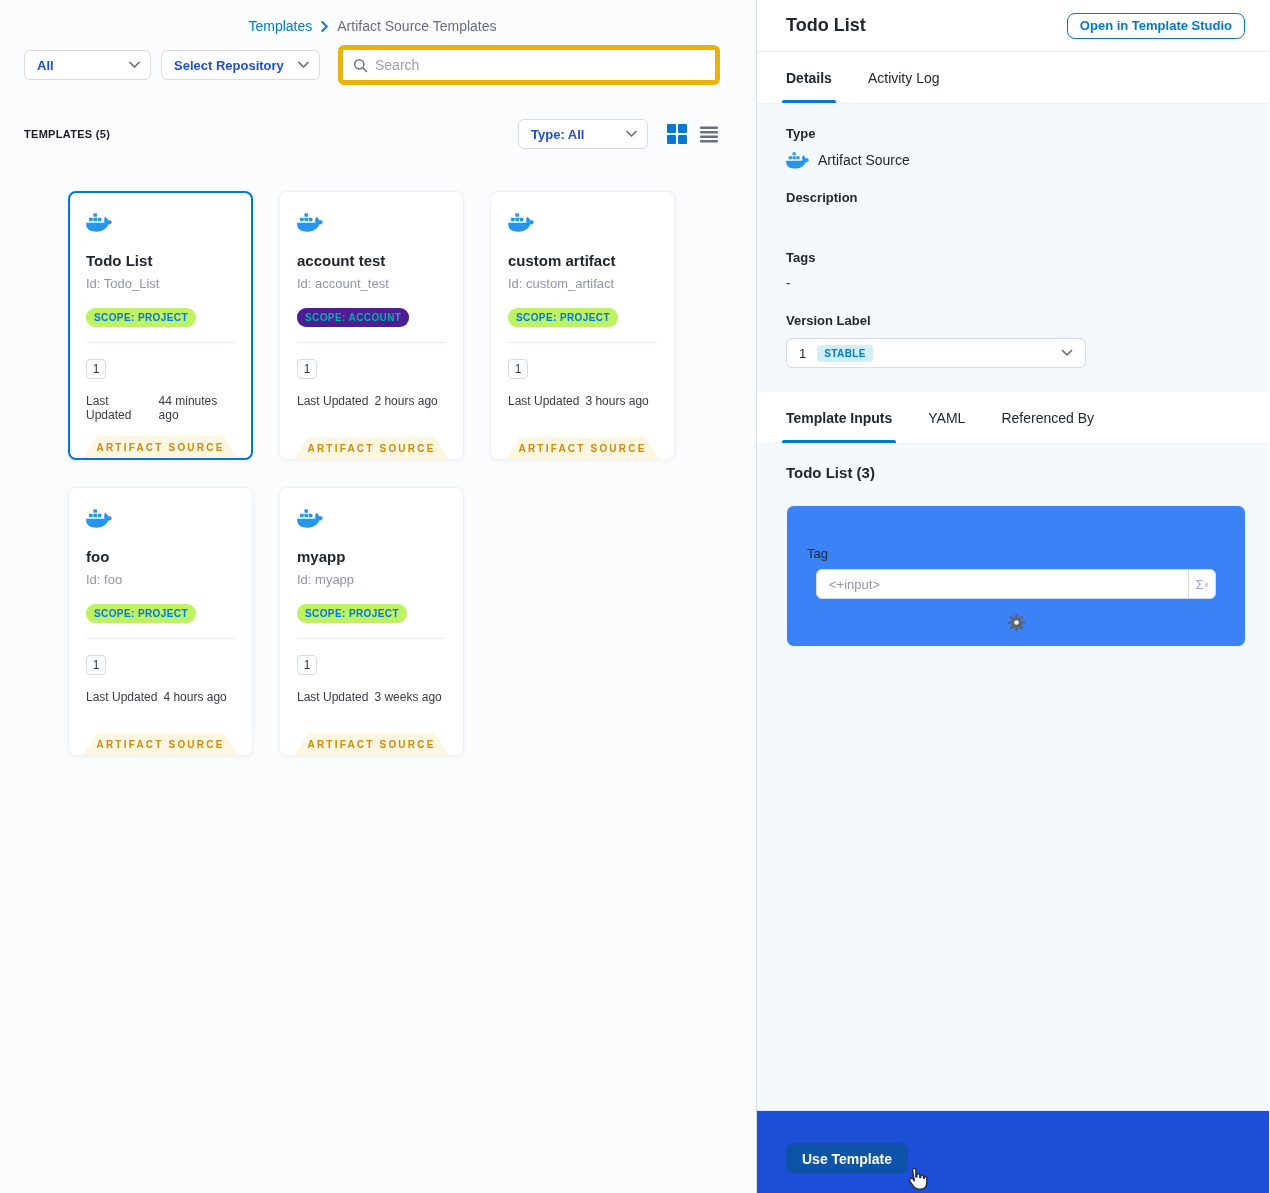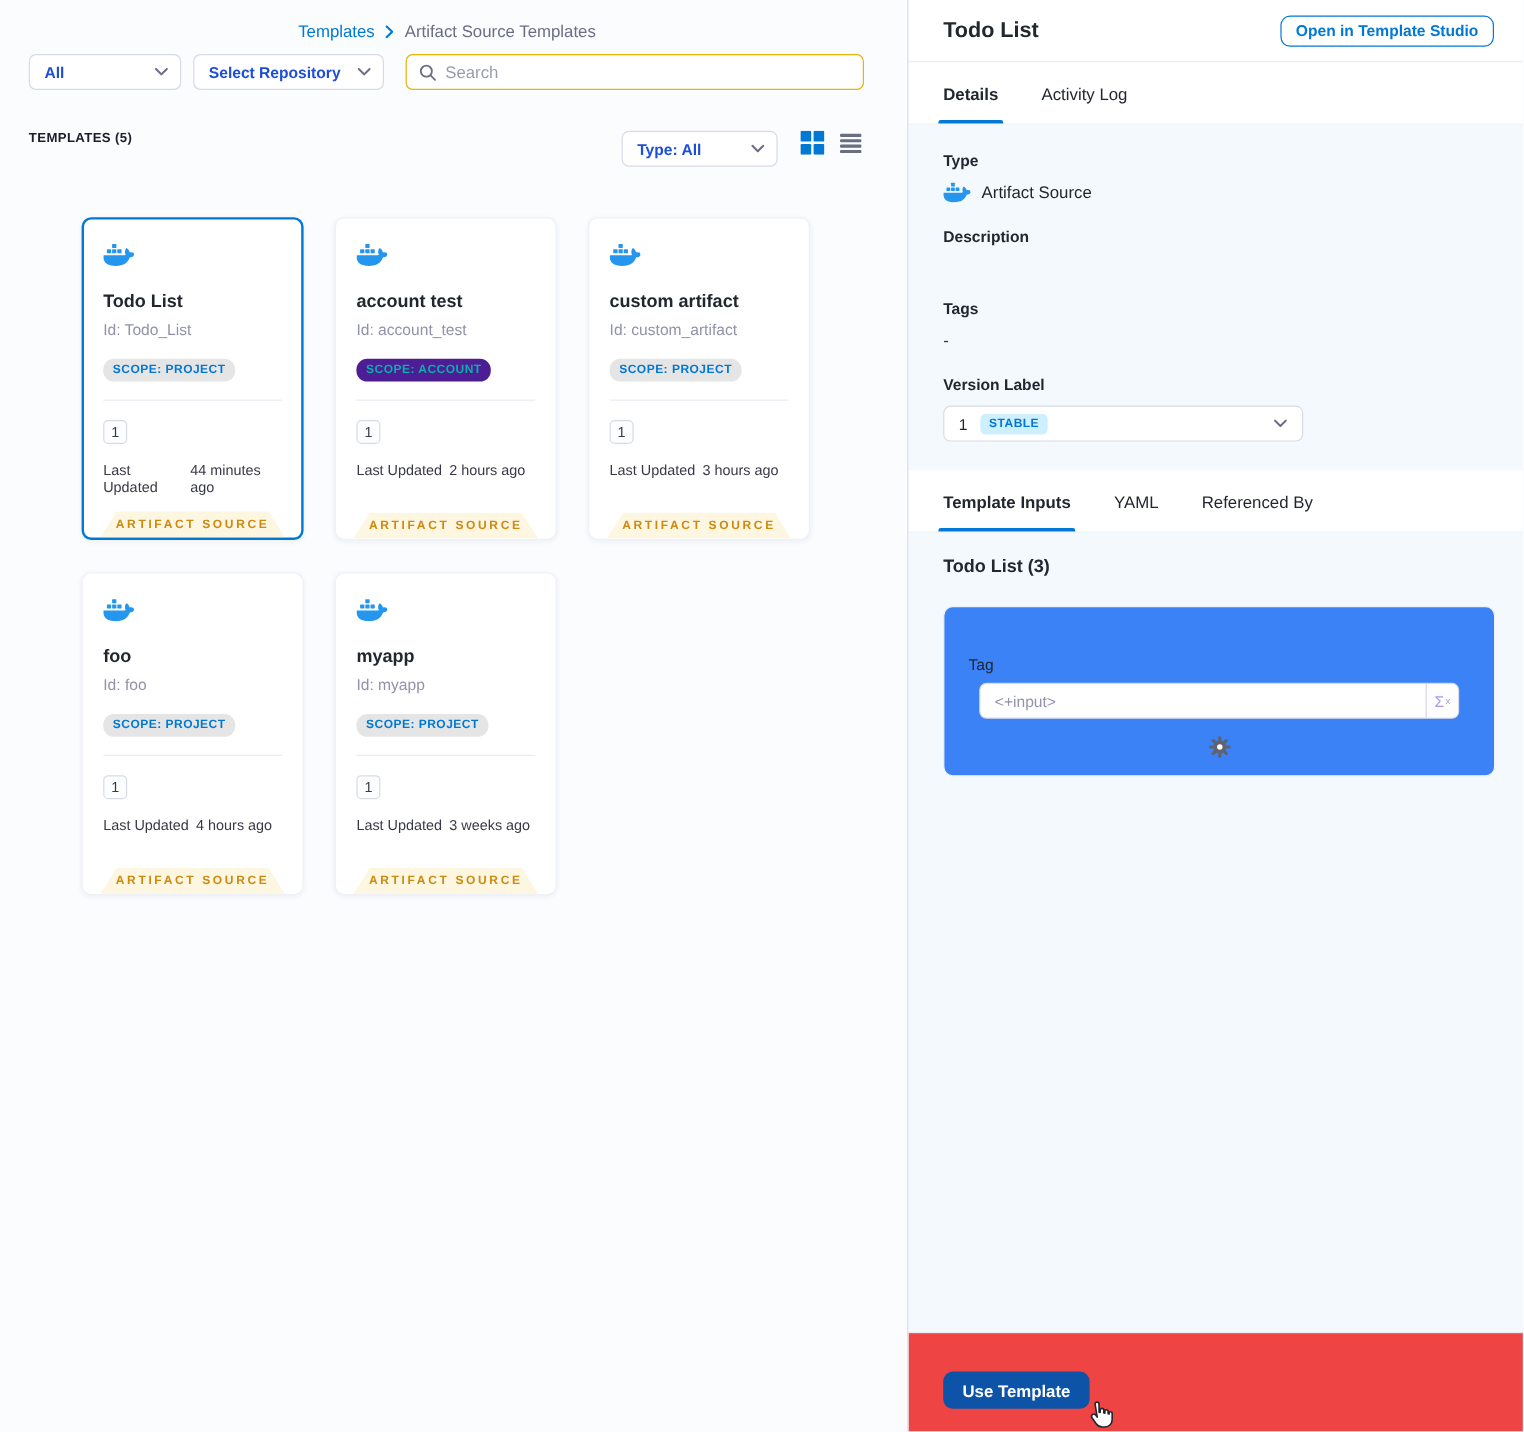--- a/index.html
+++ b/index.html
@@ -12,40 +12,40 @@
   .left-inner { padding:18px 35px 0 24px; }
   .breadcrumb { display:flex; align-items:center; gap:9px; font-size:14px;justify-content:center; }
   .crumb-link { color:#0278d5; cursor:pointer; }
   .crumb-current { color:#6b6d85; }
   .filter-row { display:flex; align-items:center; margin-top:11px; }
   .select-box { height:30px; background:#fff; border:1px solid #d9dae5; border-radius:6px;
     display:flex; align-items:center; padding:0 10px 0 12px; font-size:13px; font-weight:600; color:#1d4ed8; cursor:pointer; }
   .select-box .chev { margin-left:auto; }
   .sel-scope { width:127px; margin-right:10px; }
   .sel-repo { width:159px; margin-right:18px; }
-  .search-box { width:382px; height:30px; background:#fff; border:1px solid #eab308; border-radius:6px;
+  .search-box { width:382px; height:40px; background:#fff; border:5px solid #eab308; border-radius:6px;
     display:flex; align-items:center; padding:0 10px; }
   .search-box input { border:none; outline:none; flex:1; font-size:14px; color:#22272f; margin-left:7px;
     font-family:inherit; background:transparent; }
   .search-box input::placeholder { color:#9a9cb0; }
-  .list-header { display:flex; align-items:flex-start; margin-top:34px; padding-right:3px; }
+  .list-header { display:flex; align-items:center; margin-top:34px; padding-right:3px; }
   .count-label { font-size:11px; font-weight:700; letter-spacing:.3px; color:#1c1e2d; }
   .sel-type { width:130px; margin-left:auto; font-weight:600; }
   .view-toggle { display:flex; align-items:center; gap:13px; margin-left:19px; }
   .view-btn { cursor:pointer; display:flex; }
 
   .grid { margin:42px 0 0 44px; display:grid; grid-template-columns:repeat(3,185px); column-gap:26px; row-gap:27px; }
   .card { width:185px; height:269px; background:#fff; border:1px solid #eef1f7; border-radius:8px;
     box-shadow:0 1px 4px rgba(40,41,61,.06); position:relative; overflow:hidden; cursor:pointer; padding:20px 17px 0 17px; }
   .card.selected { border:2px solid #0278d5; padding:19px 16px 0 16px; }
   .card-title { font-size:15px; font-weight:600; margin-top:16px; color:#22272f; }
   .card-id { font-size:13px; color:#9293ab; margin-top:7px; }
   .scope-badge { display:inline-block; margin-top:17px; font-size:10px; font-weight:700; letter-spacing:.4px;
     padding:4px 8px; border-radius:9px; }
-  .scope-badge.project { background:#e5e5e5; color:#0278d5; }
+  .scope-badge.project { background:#bef264; color:#0278d5; }
   .scope-badge.account { background:#4c1d95; color:#07b0a8; }
   .card-divider { border:none; border-top:1px solid #e9ebf2; margin-top:15px; }
   .version-chip { width:20px; height:20px; margin-top:16px; border:1px solid #d9dae5; border-radius:4px;
     background:#fcfdfe; font-size:12px; color:#383946; display:flex; align-items:center; justify-content:center; }
   .updated-row { margin-top:15px; font-size:12px; color:#383946; display:flex; gap:6px; }
   .ribbon { position:absolute; bottom:0; left:50%; transform:translateX(-50%); width:154px; height:22px;
     background:#fdf6e1; color:#cd8a0e; font-size:10px; font-weight:700; letter-spacing:2.2px;
     display:flex; align-items:center; justify-content:center;
     clip-path:polygon(0 100%,9% 0,91% 0,100% 100%); }
 
@@ -81,21 +81,21 @@
   .field-row { display:flex; align-items:center; gap:14px; margin-top:8px;flex-direction:column; }
   .tag-input-wrap { width:400px; height:30px; background:#fff; border:1px solid #d5d7e5; border-radius:6px;
     display:flex; align-items:center; overflow:hidden; }
   .tag-input-wrap input { flex:1; border:none; outline:none; font-size:13px; color:#9293ab; padding:0 12px;
     font-family:inherit; background:transparent; }
   .expr-btn { width:27px; height:100%; border-left:1px solid #d5d7e5; display:flex; align-items:center;
     justify-content:center; color:#a99ae6; font-size:13px; cursor:pointer; background:#fdfdfe; }
   .expr-btn sup { font-size:8px; margin-left:1px; }
   .gear-btn { cursor:pointer; display:flex; }
 
-  .rp-footer { height:83px; border-top:1px solid #e7ebf1; background:#ef4444; padding:32px 0 0 29px; }
+  .rp-footer { height:83px; border-top:1px solid #e7ebf1; background:#1d4ed8; padding:32px 0 0 29px; }
   .use-template-btn { height:31px; padding:0 16px; background:#0d54a8; border:none; border-radius:8px;
     color:#fff; font-size:14px; font-weight:700; cursor:pointer; font-family:inherit; }
 
   .cursor { position:absolute; left:903px; top:1166px; width:26px; height:26px; z-index:50; pointer-events:none; }
   .chev { flex:0 0 auto; }
 </style>
 </head>
 <body>
 
 <svg width="0" height="0" style="position:absolute">

